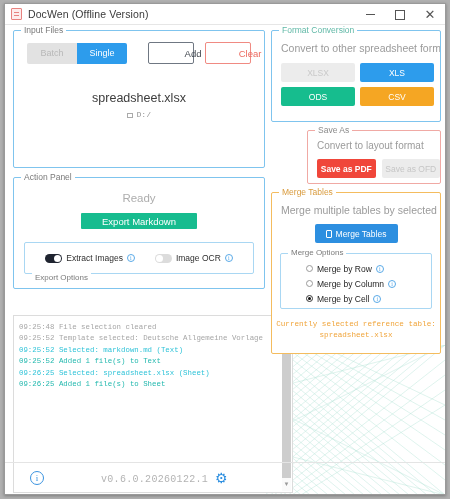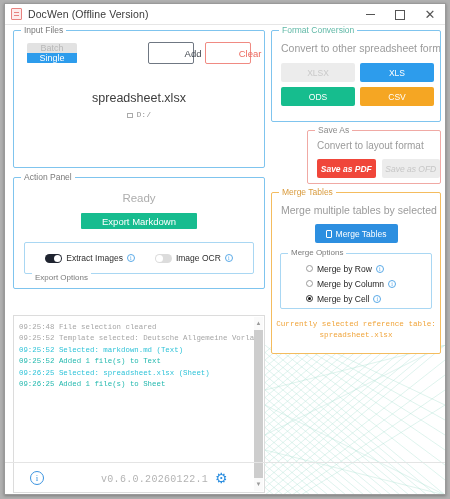--- a/index.html
+++ b/index.html
@@ -52,21 +52,21 @@
     position: absolute; top: -6px; left: 7px; padding: 0 3px;
     background: #fff; font-size: 8.5px; color: #7a7a7a; white-space: nowrap;
   }
   .group.red { border-color: #f0a9a4; margin-left: 36px; }
   .group.red > .legend { color: #8a8a8a; }
   .group.orange { border-color: #f4bc5e; }
   .group.inner { border-color: #a9d7f3; }
   
   .gp-input { height: 138px; }
   .row-top { display:flex; align-items:center; padding: 11px 13px 0 13px; }
-  .seg { display:flex; height: 21px; border-radius:2px; overflow:hidden;flex-direction:column; }
+  .seg { display:flex; height: 21px; border-radius:2px; overflow:hidden; }
   .seg-btn {
     width: 50px; display:flex; align-items:center; justify-content:center;
     font-size: 9px; color:#b8b8b8; background:#e2e2e2;
   }
   .seg-btn.active { background:#2d9cec; color:#fff; }
   .spacer { flex:1; }
   .btn-outline {
     width: 43px; height: 22px; display:flex; align-items:center; justify-content:center;
     font-size: 9.5px; border:1px solid #6f7782; color:#41474f; background:#fff; border-radius:2px;padding-left:44px;
   }
@@ -95,21 +95,21 @@
   .toggle.off { background:#dcdcdc; }
   .toggle.off::after { content:""; position:absolute; left:1px; top:1px; width:7px;height:7px;
                        border-radius:50%; background:#fff; }
   .opt-label { font-size:8.5px; color:#2e2e2e; }
   .info-i {
     width:8px;height:8px;border:1px solid #5aaae8;border-radius:50%;color:#5aaae8;
     font-size:6px;line-height:7px;text-align:center; font-family:"Liberation Serif", serif;
   }
   
   .log-box {
-    position:absolute; left:8px; top:290px; width:252px; height:178px;
+    position:absolute; left:8px; top:290px; width:280px; height:178px;
     background:#fff; border:1px solid #dcdcdc; overflow:hidden;
   }
   .log-lines { padding: 6px 5px 0 5px; font-family:"Liberation Mono", monospace; font-size:7.4px;
                line-height: 11.4px; }
   .log-line { white-space:nowrap; }
   .log-line.gray { color:#a6a6a6; }
   .log-line.cyan { color:#2fc3d8; }
   .log-line.teal { color:#22b8ae; }
   .log-scroll { position:absolute; right:1px; top:1px; width:9px; bottom:1px; background:#fafafa; }
   .log-thumb { position:absolute; left:0; top:13px; width:9px; height:148px; background:#cdcdcd; }
@@ -123,21 +123,21 @@
                  overflow:hidden; }
   .fmt-grid { display:grid; grid-template-columns: 74px 74px; gap:5px; padding: 9px 0 0 9px; }
   .fmt-btn { height: 19px; display:flex; align-items:center; justify-content:center;
              font-size: 8.5px; color:#fff; border-radius:2px; }
   .fmt-btn.disabled { background:#ececec; color:#c9c9c9; }
   .fmt-btn.xls { background:#2d9cec; }
   .fmt-btn.ods { background:#16bd8e; }
   .fmt-btn.csv { background:#f5a623; }
   
   .gp-save { height: 54px; margin-top: 8px; }
-  .save-row { display:flex; gap:6px; padding: 8px 0 0 9px; font-style: italic; }
+  .save-row { display:flex; gap:6px; padding: 8px 0 0 9px; }
   .save-btn { width:74px; height:19px; display:flex; align-items:center; justify-content:center;
               font-size:8.5px; border-radius:2px; color:#fff; font-weight:bold; }
   .save-btn.pdf { background:#f0463a; }
   .save-btn.ofd { background:#ececec; color:#c6c6c6; font-weight:normal; }
   .gp-save .panel-title { font-size:10px; padding-top:9px; }
   
   .gp-merge { height: 162px; margin-top: 8px; }
   .gp-merge .legend { color:#d99b3d; }
   .merge-btn { width:83px; height:19px; margin: 8px auto 0 auto; background:#2d8fe0; color:#fff;
                display:flex; align-items:center; justify-content:center; gap:4px;

